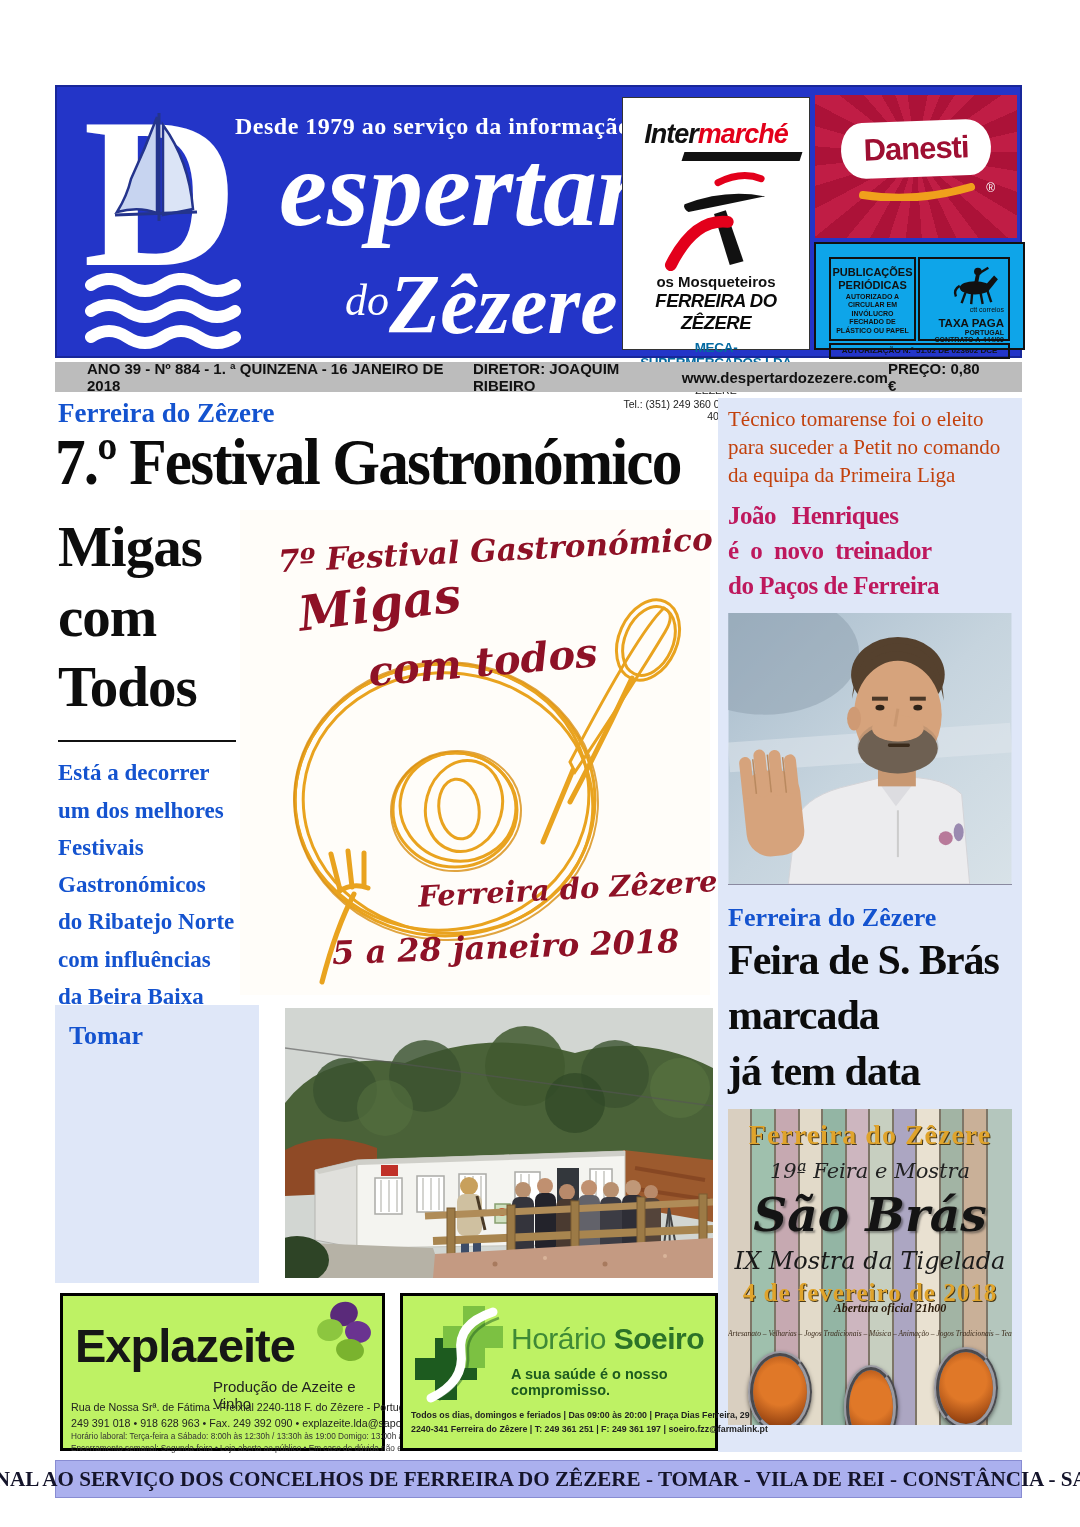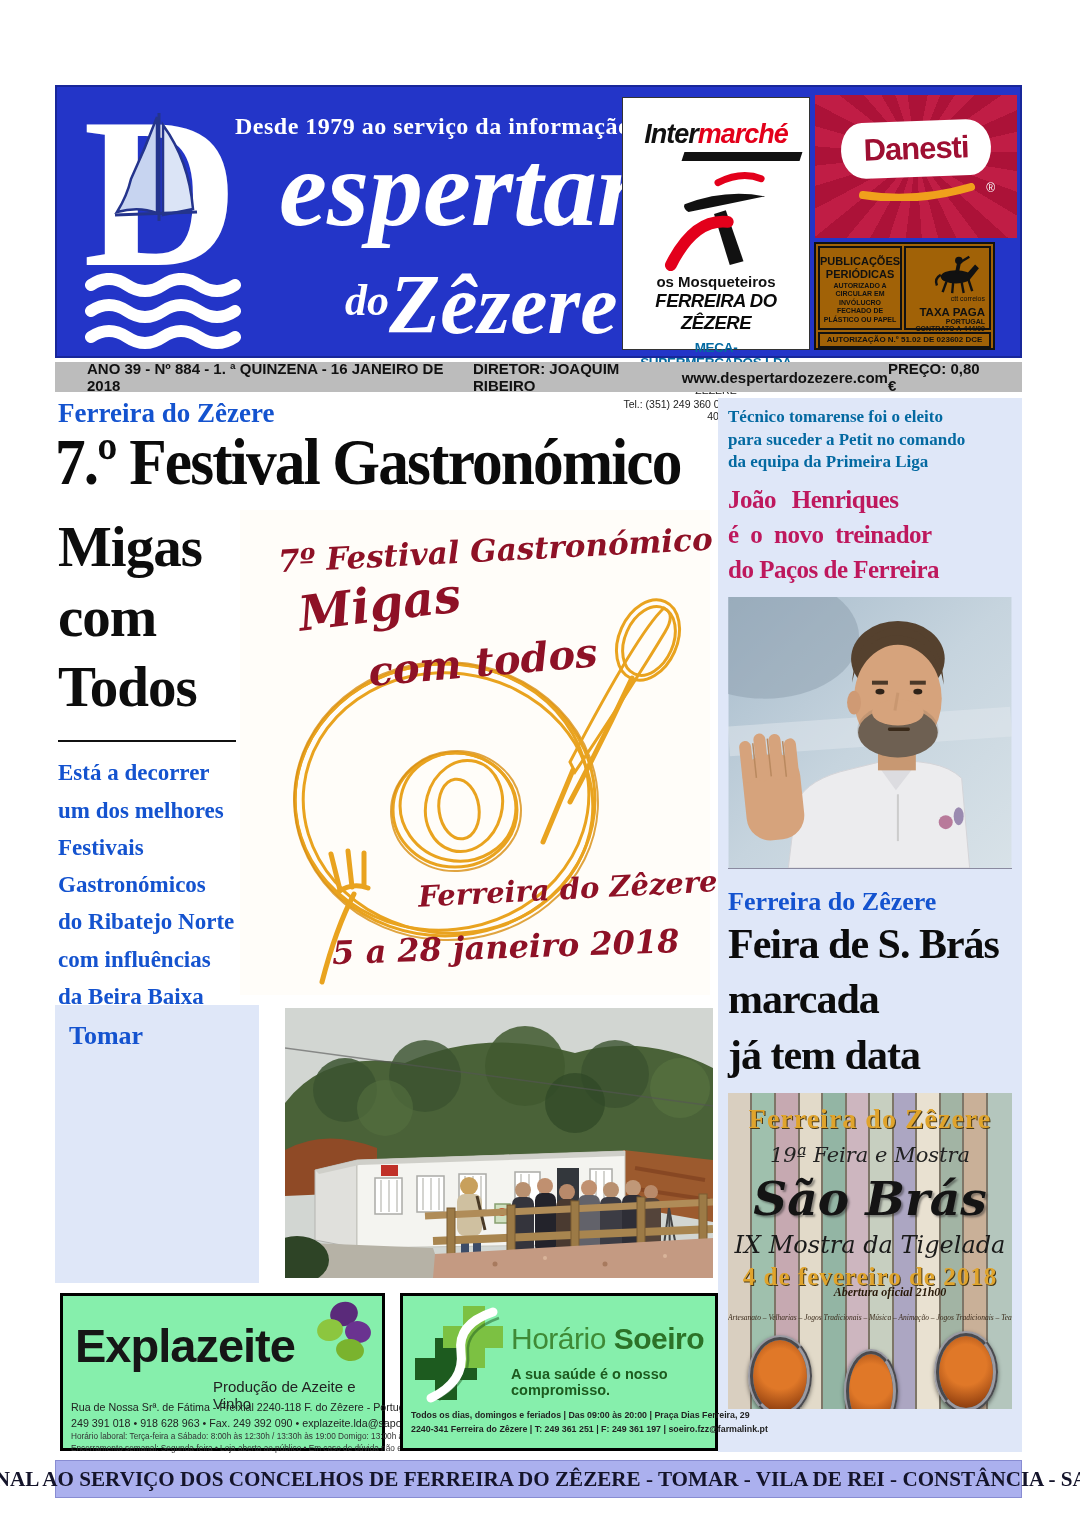--- a/index.html
+++ b/index.html
@@ -11,21 +11,21 @@
     background:#2335c8; border:2px solid #18279a; }
   .tagline { position:absolute; left:178px; top:26px; color:#ffffff; font-weight:bold;
     font-size:24px; letter-spacing:.5px; }
   .big-d { position:absolute; left:26px; top:-28px; color:#ffffff; font-weight:bold;
     font-size:215px; line-height:1.25; font-family:"Liberation Serif", serif; }
   .sail-svg { position:absolute; left:40px; top:22px; }
   .waves-svg { position:absolute; left:28px; top:186px; }
   .title-rest { position:absolute; left:222px; top:48px; color:#ffffff; font-weight:bold;
     font-style:italic; font-size:108px; line-height:1; }
   .title-line2 { position:absolute; left:288px; top:176px; color:#ffffff; }
-  .title-do { font-weight:bold; font-style:italic; font-size:44px; vertical-align:18px; }
+  .title-do { font-weight:normal; font-style:italic; font-size:44px; vertical-align:18px; }
   .title-zezere { font-weight:bold; font-style:italic; font-size:84px; line-height:1;margin-top:37px; }
 
   
   .inter-panel { position:absolute; left:565px; top:10px; width:188px; height:253px;
     background:#ffffff; border:1px solid #333; text-align:center; padding-top:21px;
     font-family:"Liberation Sans", sans-serif; }
   .inter-logo { font-size:27px; font-weight:bold; font-style:italic; letter-spacing:-1px; color:#111; }
   .inter-logo .red { color:#e3001b; }
   .inter-bar { width:118px; height:9px; background:#111; margin:2px 8px 0 auto; transform:skewX(-18deg); }
   .mosq { font-size:15px; font-weight:bold; color:#111; margin-top:-2px; }
@@ -39,22 +39,22 @@
   .danesti-banner { position:absolute; left:26px; top:26px; width:150px; height:56px; background:#ffffff;
     border-radius:26px 30px 26px 30px / 34px; transform:rotate(-2deg);
     display:flex; align-items:center; justify-content:center; }
   .danesti-word { color:#9e0f32; font-family:"Liberation Sans", sans-serif; font-weight:bold;
     font-size:31px; letter-spacing:-1px; }
   .danesti-reg { position:absolute; right:22px; top:86px; color:#ffffff; font-size:12px;
     font-family:"Liberation Sans", sans-serif; }
   .danesti-swoosh { position:absolute; left:42px; top:88px; }
 
   
-  .pubs-box { position:absolute; left:757px; top:155px; width:181px; height:108px;
-    background:#a16207; border:2px solid #111; padding:2px;
+  .pubs-box { position:absolute; left:757px; top:155px; width:211px; height:108px;
+    background:#0ea5e9; border:2px solid #111; padding:13px;
     font-family:"Liberation Sans", sans-serif; }
   .pubs-row { display:flex; gap:2px; height:84px; }
   .pubs-left { flex:1; border:2px solid #111; position:relative; text-align:center; }
   .pubs-title { font-size:11px; font-weight:bold; margin-top:7px; line-height:1.15; color:#111; }
   .pubs-note { position:absolute; bottom:4px; left:3px; right:3px; font-size:7px; font-weight:bold;
     line-height:1.2; color:#111; }
   .pubs-right { width:92px; border:2px solid #111; text-align:right; padding:2px 4px; position:relative; }
   .ctt-label { font-size:7px; color:#111; margin-top:-3px; }
   .taxa { font-size:11.5px; font-weight:bold; color:#111; margin-top:4px; }
   .portugal { font-size:7px; font-weight:bold; color:#111; }
@@ -88,21 +88,21 @@
   
   .tomar-block { position:absolute; left:55px; top:1005px; width:204px; height:278px;
     background:#dfe7f8; padding:16px 14px; }
   .tomar-kicker { font-size:26px; }
   .tomar-line { font-size:41px; font-weight:bold; color:#0d0d0d; line-height:1.3; letter-spacing:-1px; }
   .photo-building { position:absolute; left:285px; top:1008px; width:428px; height:270px; }
 
   
   .right-col { position:absolute; left:718px; top:398px; width:304px; height:1054px;
     background:#dfe7f8; padding:8px 10px; }
-  .rk-line { font-size:17px; font-weight:bold; color:#0369a1; line-height:1.33; }
+  .rk-line { font-size:21px; font-weight:normal; color:#c2410c; line-height:1.33; }
   .coach-line { font-size:25px; font-weight:bold; color:#be185d; line-height:1.4; letter-spacing:-.5px; }
   .coach-line:nth-of-type(1) { word-spacing:10px; }
   .coach-lines { margin-top:8px; }
   .coach-lines .coach-line:nth-child(2) { word-spacing:6px; }
   .photo-coach { margin-top:10px; border-bottom:1px solid #8a8aa0; }
   .feira-kicker { font-size:26px; margin-top:14px; }
   .feira-line { font-size:42px; font-weight:bold; color:#0c0c0c; line-height:1.32; letter-spacing:-1px; }
 
   
   .sb-poster { position:relative; margin-top:10px; width:284px; height:316px; overflow:hidden;
@@ -122,21 +122,21 @@
   .sb-l3 { top:138px; font-size:24px; font-style:italic; color:#1a1a1a; font-family:"DejaVu Serif", serif; }
   .sb-date { top:170px; font-size:25px; font-weight:bold; color:#e0a42c; letter-spacing:1px;
     text-shadow:1px 1px 0 #4a3a18; }
   .sb-open { top:192px; font-size:12px; font-style:italic; font-weight:bold; color:#2a1a0a;padding-left:40px; }
   .sb-detail { top:220px; font-size:7.5px; font-style:italic; color:#3a2a1a; }
   .sb-oval { position:absolute; border:5px ridge #9a9aa2; border-radius:50%;
     background:radial-gradient(circle at 50% 40%, #e07828 0 40%, #a04a14 75%, #6e3008 100%);
     box-shadow:0 2px 4px rgba(0,0,0,.5); }
 
   
-  .ad { position:absolute; background:#86efac; border:3px solid #000;
+  .ad { position:absolute; background:#bef264; border:3px solid #000;
     font-family:"Liberation Sans", sans-serif; }
   .ad-expla { left:60px; top:1293px; width:325px; height:158px; }
   .expla-brand { position:absolute; left:12px; top:22px; font-size:47px; font-weight:600;
     color:#161616; letter-spacing:-1px; }
   .expla-tag { position:absolute; left:150px; top:82px; font-size:15px; color:#222; }
   .expla-lines { position:absolute; left:8px; top:104px; right:6px; color:#222; }
   .expla-l1, .expla-l2 { font-size:11.5px; white-space:nowrap; transform:scaleX(.93);
     transform-origin:left top; line-height:1.35; }
   .expla-l3, .expla-l4 { font-size:8.5px; white-space:nowrap; transform:scaleX(.97);
     transform-origin:left top; line-height:1.4; color:#333; }

